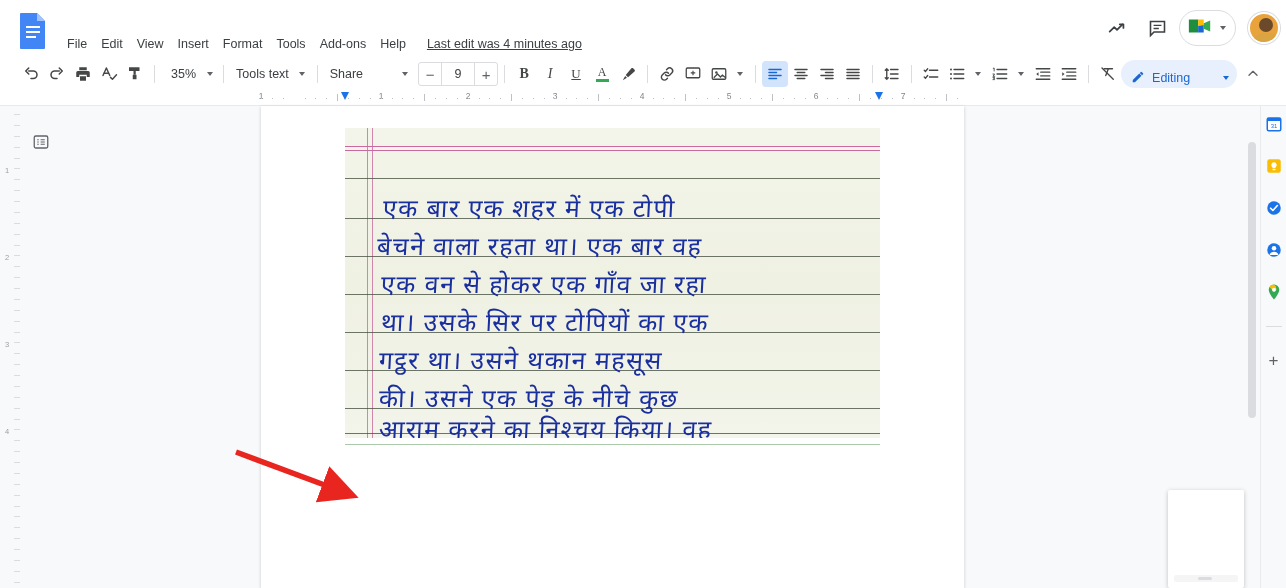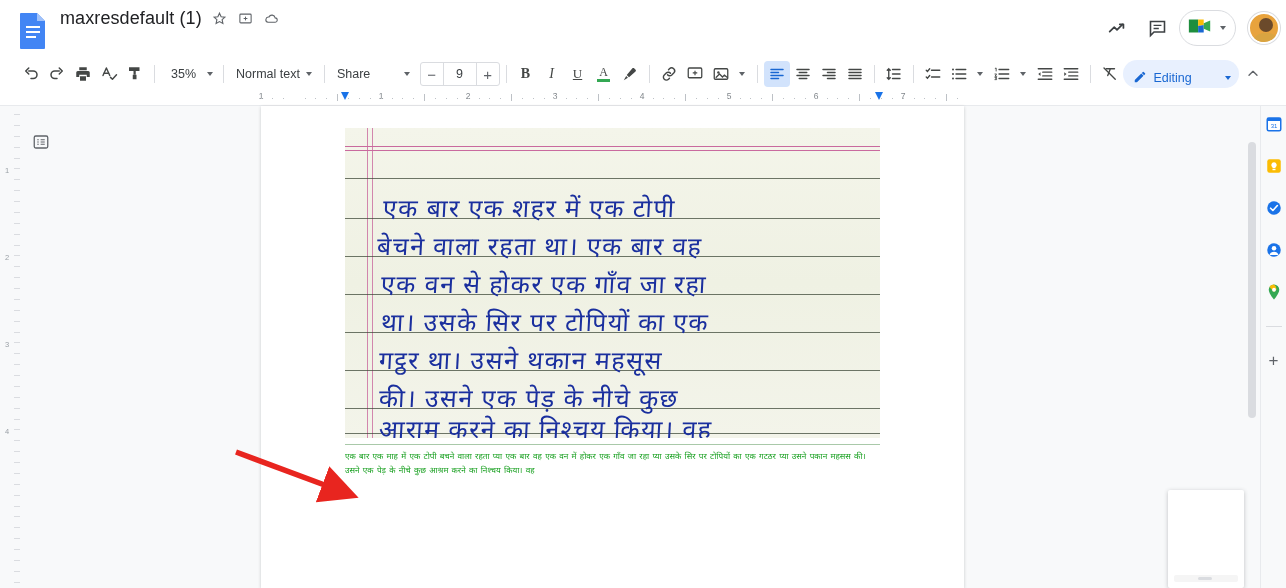--- a/index.html
+++ b/index.html
@@ -131,40 +131,32 @@
     <div class="docs-logo">
       <svg width="30" height="38" viewBox="0 0 30 38">
         <path d="M3 1h16l8 8v27a1 1 0 0 1-1 1H3a1 1 0 0 1-1-1V2a1 1 0 0 1 1-1z" fill="#4285f4"></path>
         <path d="M19 1l8 8h-8V1z" fill="#a1c2fa"></path>
         <rect x="8" y="14" width="14" height="2" fill="#fff"></rect>
         <rect x="8" y="19" width="14" height="2" fill="#fff"></rect>
         <rect x="8" y="24" width="10" height="2" fill="#fff"></rect>
       </svg>
     </div>
 
-    <div class="title-row">
-      <span class="doc-title">maxresdefault (1)</span>
-      <span class="hicon">
-        <svg width="15" height="15" viewBox="0 0 24 24" fill="none" stroke="#5f6368" stroke-width="1.8">
-          <path d="M12 3.5l2.6 5.6 6 .7-4.4 4.1 1.2 6-5.4-3-5.4 3 1.2-6L3.4 9.8l6-.7z"></path>
-        </svg>
-      </span>
-      <span class="hicon">
-        <svg width="15" height="15" viewBox="0 0 24 24" fill="none" stroke="#5f6368" stroke-width="1.7">
-          <rect x="3" y="5" width="18" height="14" rx="1.5"></rect>
-          <path d="M12 9v6M9 12h6" stroke-width="1.6"></path>
-        </svg>
-      </span>
-      <span class="hicon">
-        <svg width="15" height="15" viewBox="0 0 24 24" fill="none" stroke="#5f6368" stroke-width="1.7">
-          <path d="M6.5 18h11a3.5 3.5 0 0 0 .3-7 5.2 5.2 0 0 0-9.9-1.3A4 4 0 0 0 6.5 18z"></path>
-        </svg>
-      </span>
-    </div>
-
+
+    <div class="menu-row">
+      <span class="menu-item">File</span>
+      <span class="menu-item">Edit</span>
+      <span class="menu-item">View</span>
+      <span class="menu-item">Insert</span>
+      <span class="menu-item">Format</span>
+      <span class="menu-item">Tools</span>
+      <span class="menu-item">Add-ons</span>
+      <span class="menu-item">Help</span>
+      <span class="last-edit">Last edit was 4 minutes ago</span>
+    </div>
 
     <div class="header-right">
       <div class="hdr-btn">
         <svg width="22" height="22" viewBox="0 0 24 24" fill="none" stroke="#3c4043" stroke-width="1.9" stroke-linecap="round" stroke-linejoin="round">
           <path d="M4 16l5-5 3 3 6-6"></path>
             <path d="M15 8h4v4"></path>
         </svg>
       </div>
       <div class="hdr-btn">
         <svg width="21" height="21" viewBox="0 0 24 24" fill="none" stroke="#3c4043" stroke-width="1.8">
@@ -230,21 +222,21 @@
     <div class="tb-sep"></div>
 
     <div class="zoom-box">
       <span class="tb-text">35%</span>
       <span class="caret"></span>
     </div>
 
     <div class="tb-sep"></div>
 
     <div class="style-box">
-      <span class="tb-text">Normal text</span>
+      <span class="tb-text">Tools text</span>
       <span class="caret" style="margin-left:auto;margin-right:6px"></span>
     </div>
 
     <div class="tb-sep"></div>
 
     <div class="font-box">
       <span class="tb-text">Share</span>
     </div>
     <span class="caret" style="margin-right:8px"></span>
 
@@ -557,21 +549,20 @@
         <div class="hw-text" style="top:62px;left:38px">एक बार एक शहर में एक टोपी</div>
         <div class="hw-text" style="top:100px;left:32px">बेचने वाला रहता था। एक बार वह</div>
         <div class="hw-text" style="top:138px;left:36px">एक वन से होकर एक गाँव जा रहा</div>
         <div class="hw-text" style="top:176px;left:36px">था। उसके सिर पर टोपियों का एक</div>
         <div class="hw-text" style="top:214px;left:34px">गट्ठर था। उसने थकान महसूस</div>
         <div class="hw-text" style="top:252px;left:34px">की। उसने एक पेड़ के नीचे कुछ</div>
         <div class="hw-text" style="top:283px;left:34px">आराम करने का निश्चय किया। वह</div>
       </div>
 
       <div style="position:absolute;left:84px;top:338px;width:535px;height:1px;background:#a9c9a9"></div>
-      <div class="doc-green-text">एक बार एक माह में एक टोपी बचने वाला रहता प्या एक बार वह एक वन में होकर एक गाँव जा रहा प्या उसके सिर पर टोपियों का एक गटठर प्या उसने पकान महसस की। उसने एक पेड़ के नीचे कुछ आश्रम करने का निश्चय किया। वह</div>
 
       <svg class="arrow-wrap" style="position:absolute;left:-33px;top:340px;width:150px;height:60px;" viewBox="0 0 150 60">
         <defs>
           <marker id="ah" markerWidth="7" markerHeight="7" refX="3" refY="3.5" orient="auto">
             <path d="M0,0 L7,3.5 L0,7 z" fill="#e8251f"></path>
           </marker>
         </defs>
         <line x1="8" y1="6" x2="110" y2="44" stroke="#e8251f" stroke-width="5.5" marker-end="url(#ah)"></line>
       </svg>
     </div>

